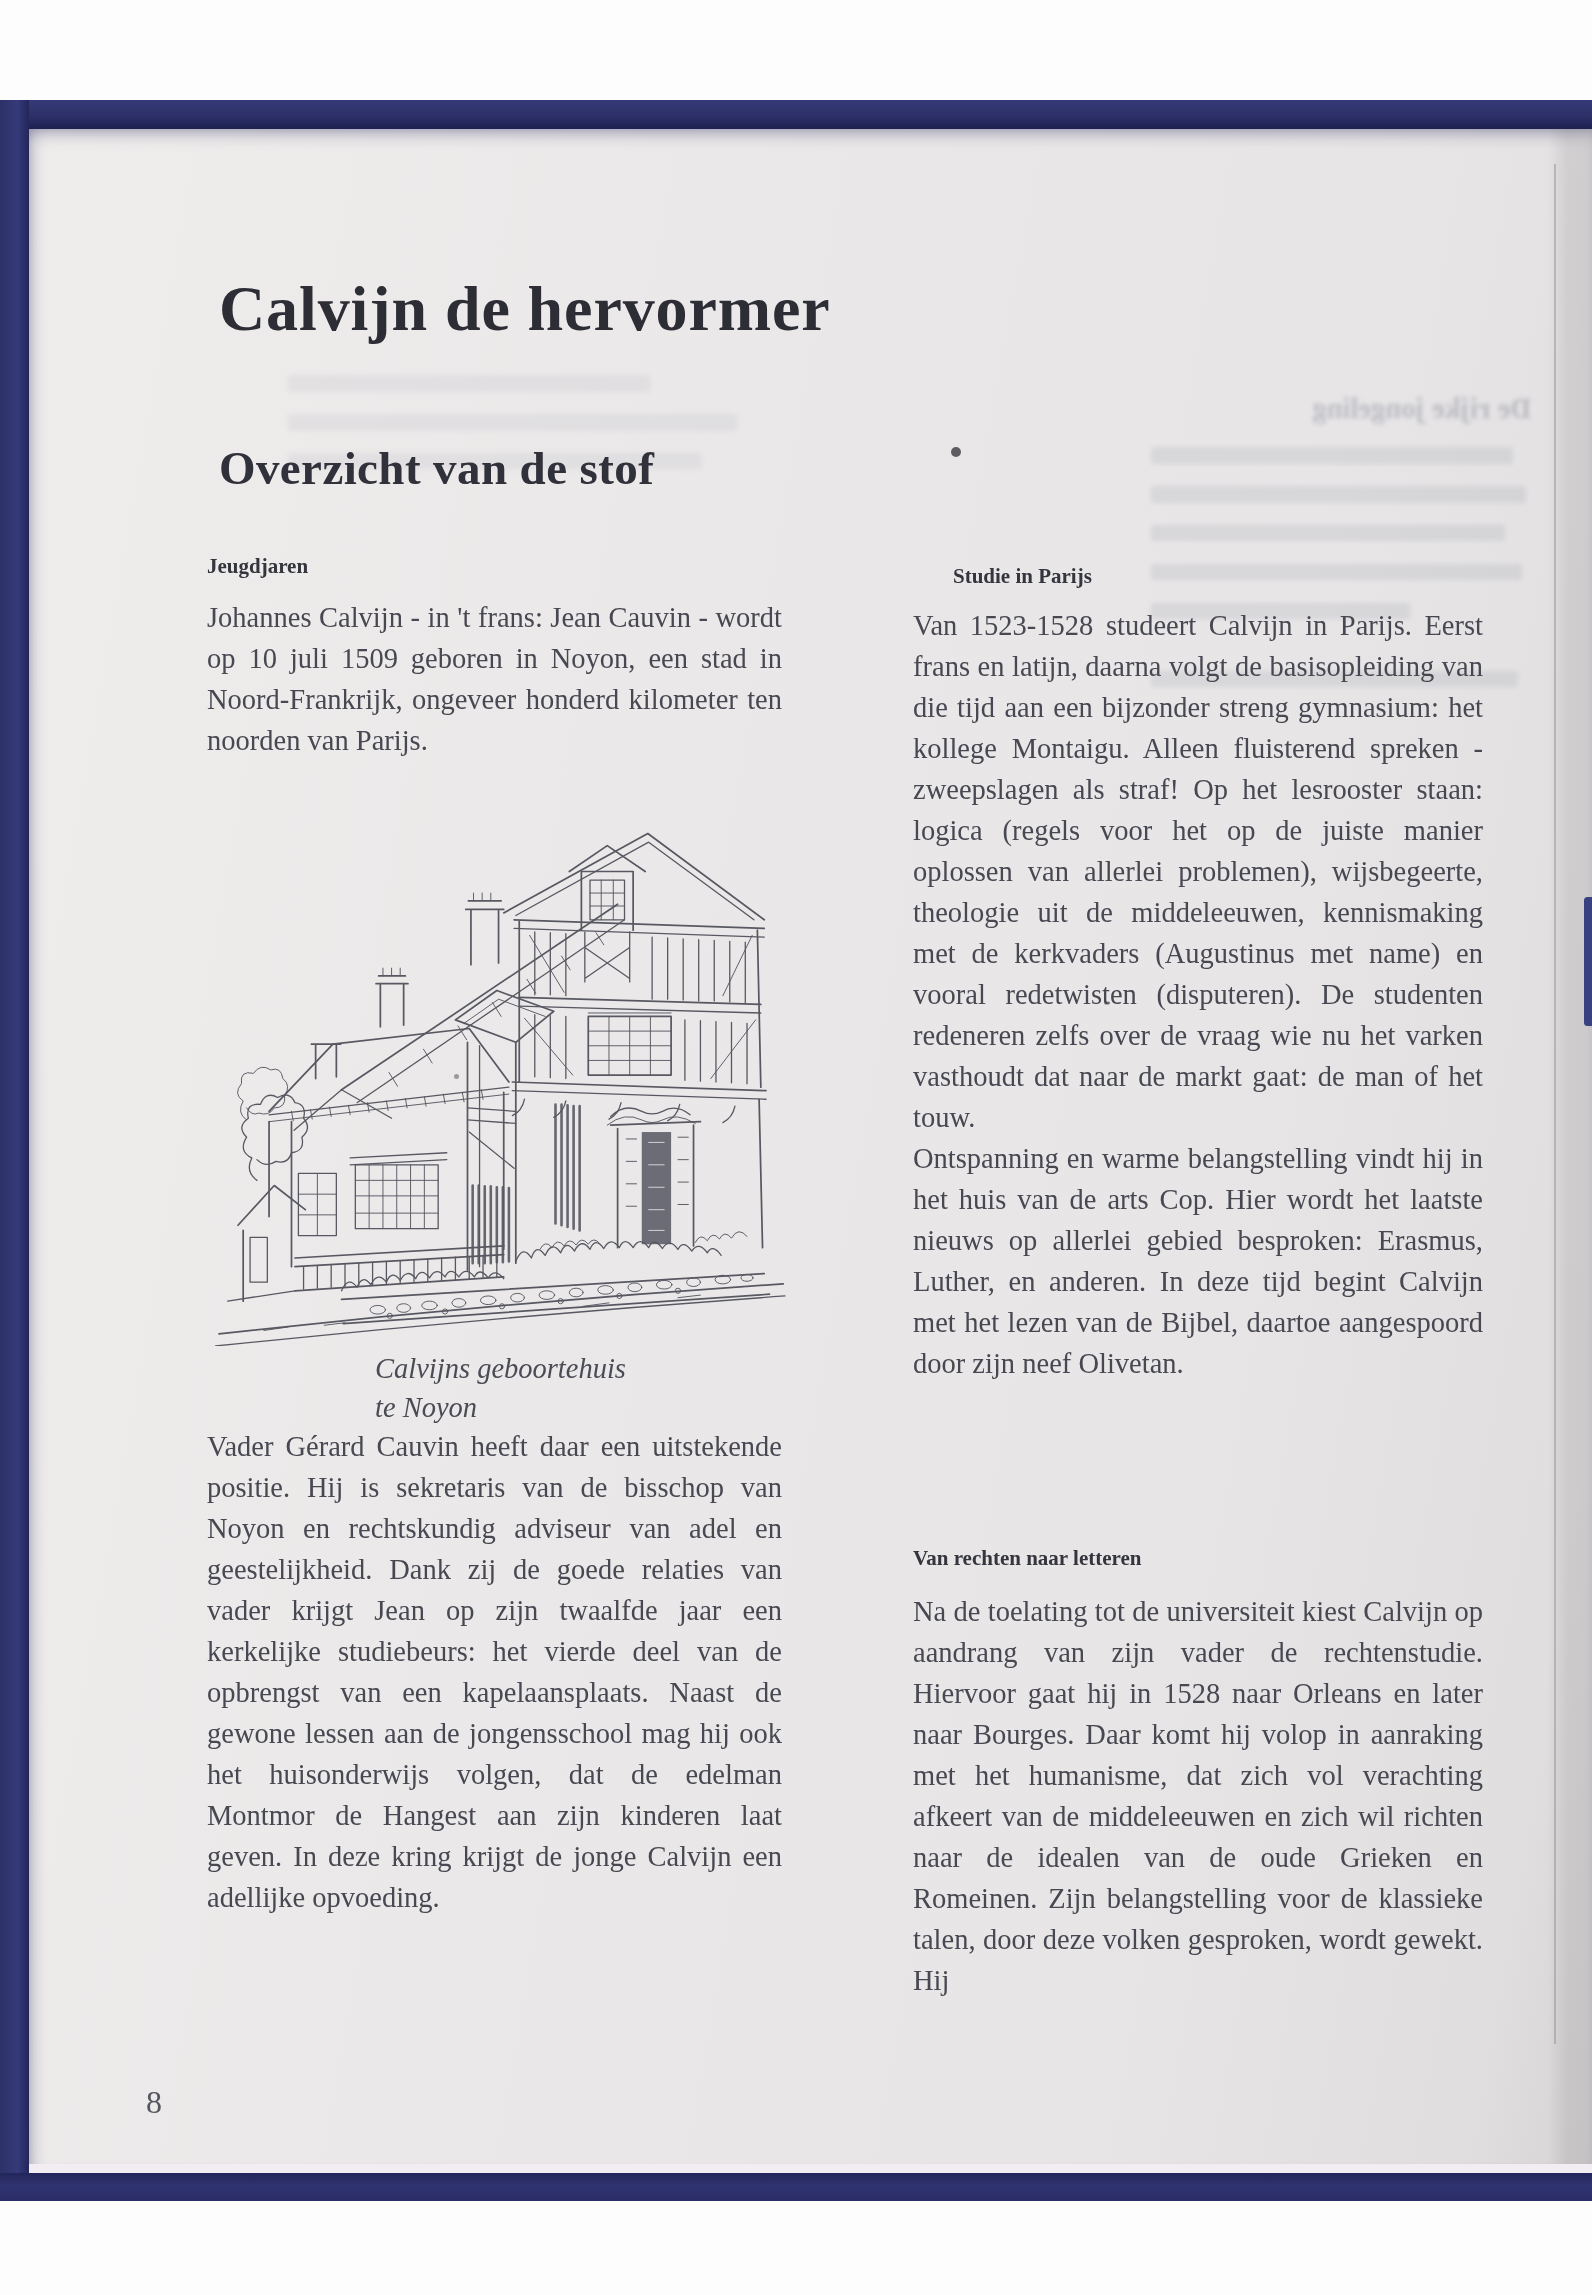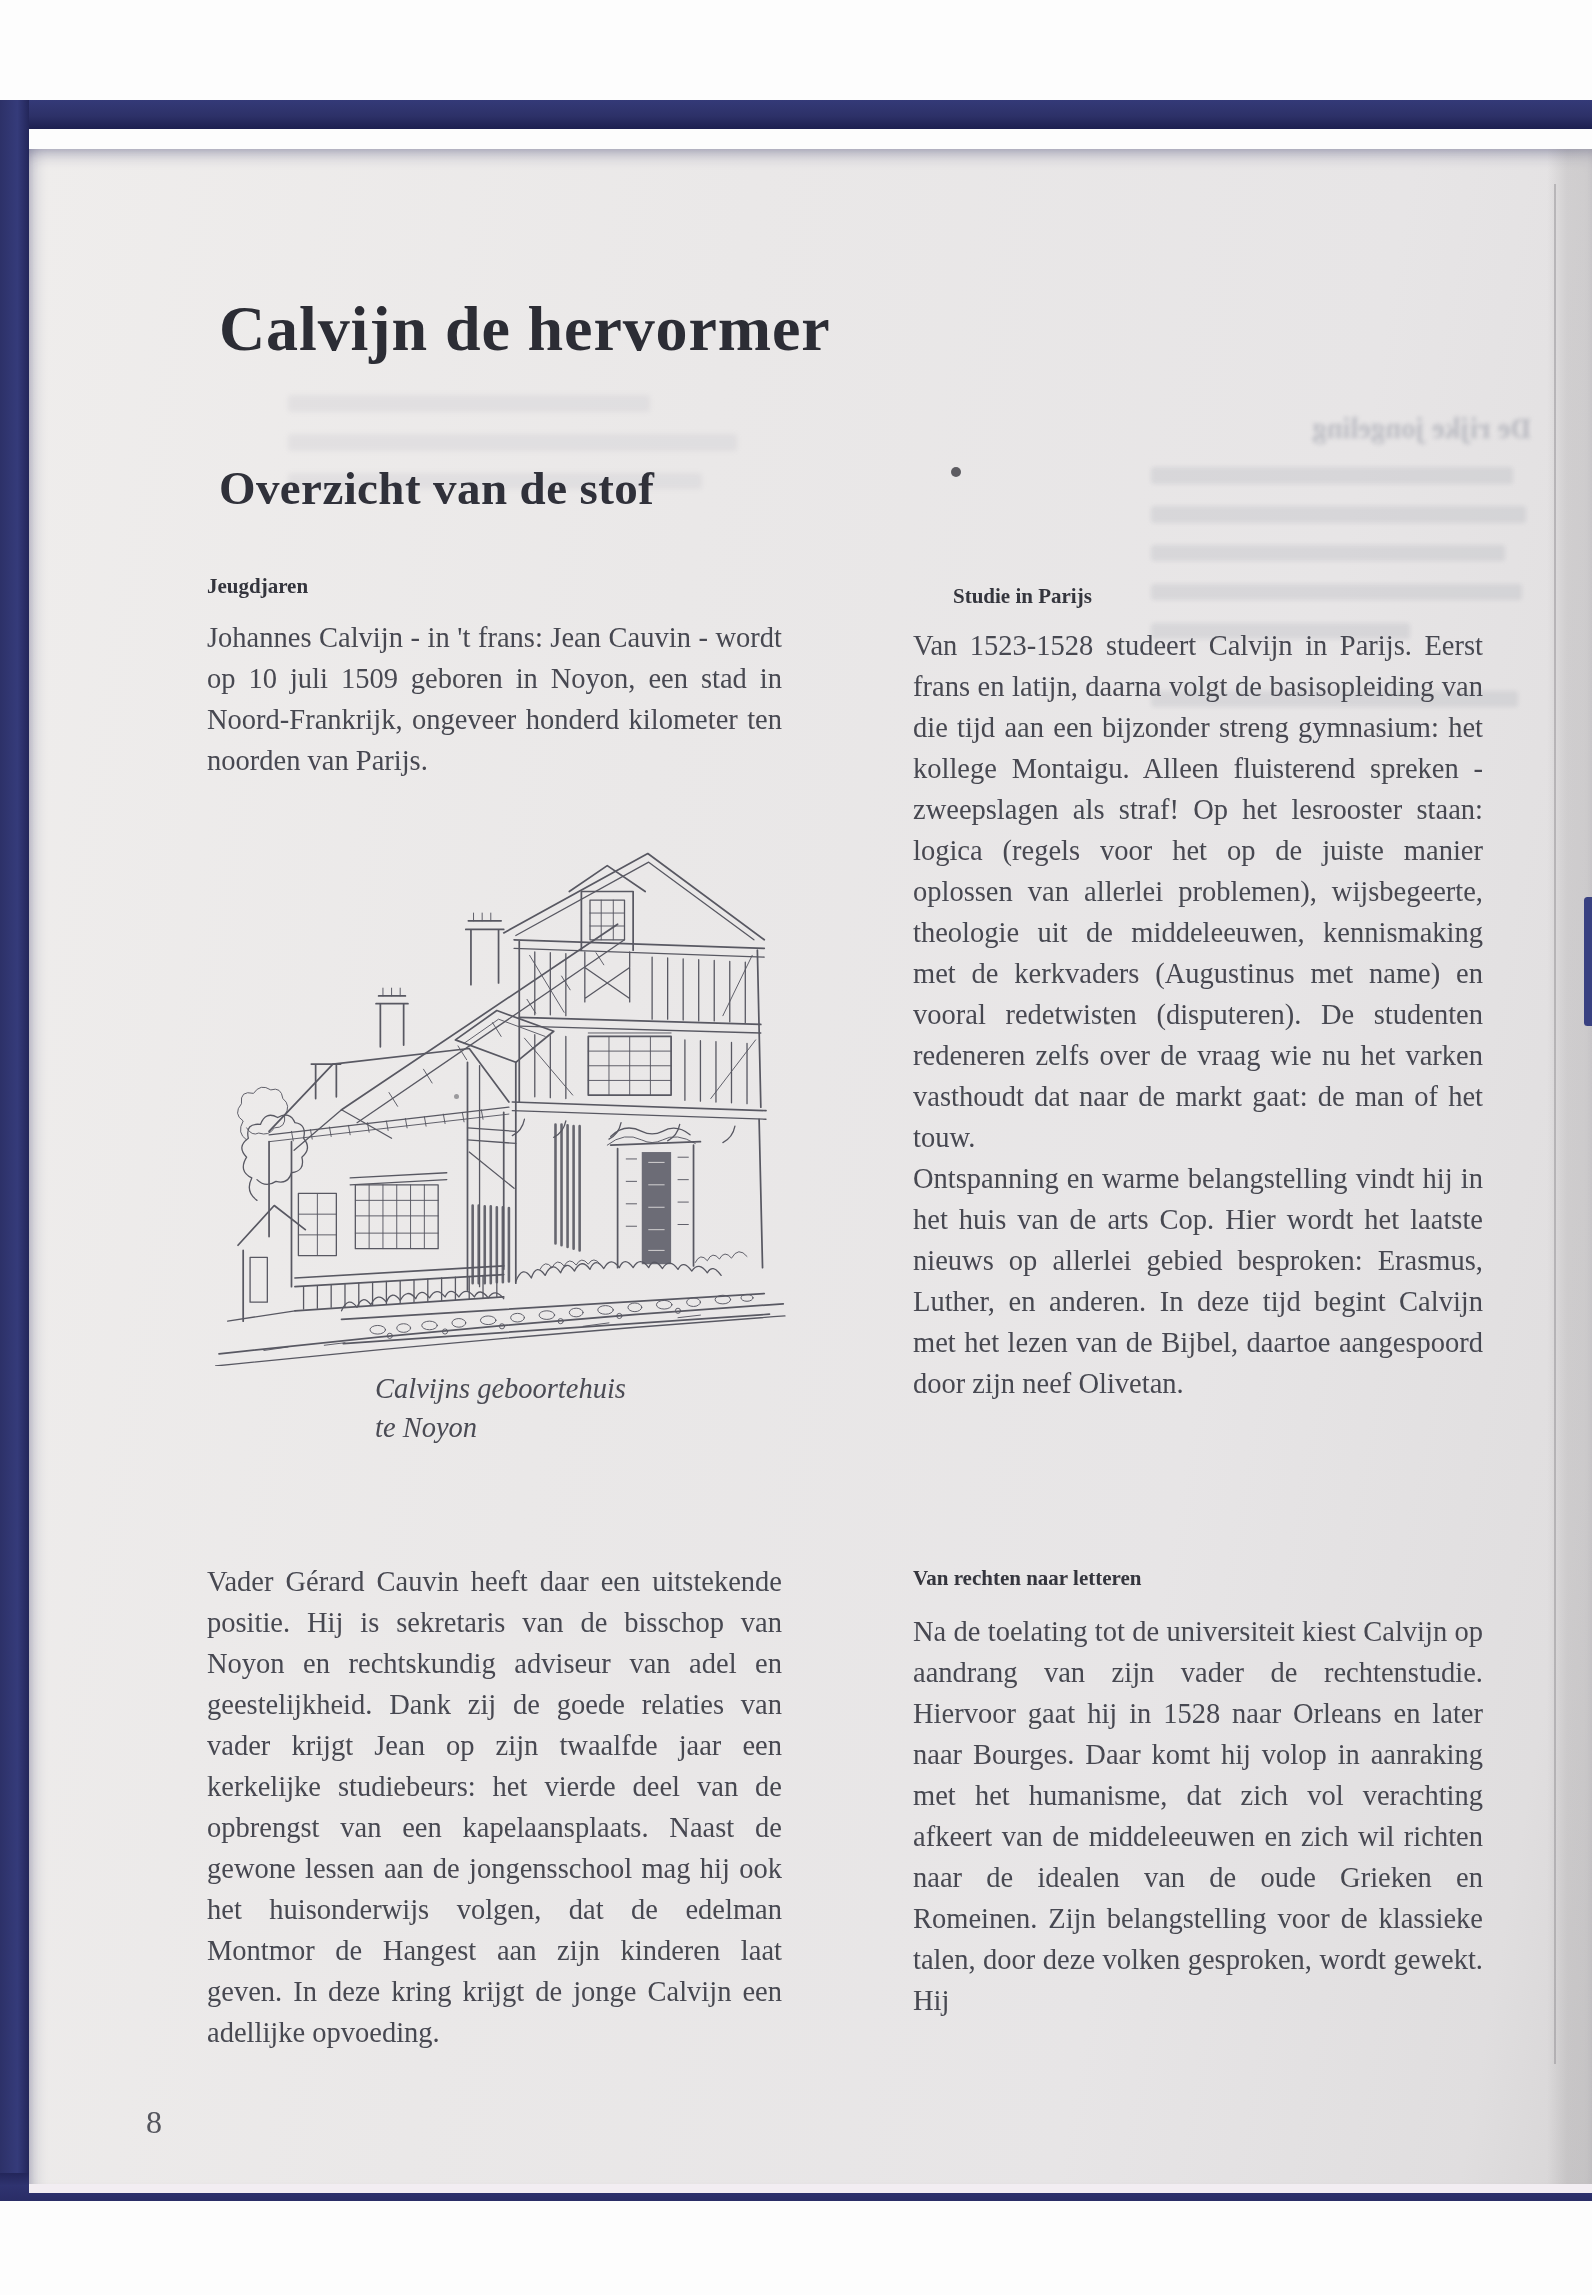--- a/index.html
+++ b/index.html
@@ -12,36 +12,36 @@
      background:linear-gradient(90deg,#2d3168 0%,#353b7a 60%,#23265a 100%);}
   .cover-bottom{position:absolute;left:0;top:2173px;width:100%;height:28px;
      background:linear-gradient(180deg,#23265a 0%,#2f3370 45%,#2a2d66 100%);}
   .cover-sliver-right{position:absolute;right:0;top:897px;width:7.8px;height:129px;
      background:#394181;border-radius:3.5px 0 0 3.5px;}
   
   .page{position:absolute;left:29px;top:129px;width:1563px;height:2044px;
      background:linear-gradient(100deg,#efedec 0%,#eae8e8 38%,#e7e5e6 72%,#e0dedf 93%,#d6d4d5 100%);
      box-shadow:inset 0 14px 17.3px -12px rgba(35,38,90,.45),
                 inset 12px 0 15.5px -10.4px rgba(35,38,90,.35),
-                inset 0 -8.6px 10.4px -7px rgba(150,120,150,.25);margin-top:20px;}
+                inset 0 -8.6px 10.4px -7px rgba(150,120,150,.25);}
   .page-edge-right{position:absolute;right:0;top:0;width:45px;height:100%;
      background:linear-gradient(90deg,rgba(0,0,0,0) 0%,rgba(120,118,120,.18) 45%,rgba(150,148,150,.28) 100%);}
   .page-edge-line{position:absolute;right:36px;top:35px;width:1.7px;height:92%;
      background:rgba(140,138,142,.45);}
   .page-bottom-light{position:absolute;left:0;bottom:0;width:100%;height:8.6px;background:#f2edf2;}
   
   .title{position:absolute;left:190px;top:143px;font-size:64px;font-weight:bold;
      color:#2c2d35;letter-spacing:0.9px;white-space:nowrap;}
   .subtitle{position:absolute;left:190px;top:312px;font-size:47px;font-weight:bold;
      color:#30313a;letter-spacing:0.4px;white-space:nowrap;}
   .col{position:absolute;font-size:28.5px;line-height:41px;color:#474851;text-align:justify;}
   .heading{font-size:21px;font-weight:bold;color:#34353d;white-space:nowrap;}
   .h-left1{position:absolute;left:178px;top:425px;}
   .p-left1{left:178px;top:468px;width:575px;}
-  .p-left2{left:178px;top:1412px;width:575px;}
+  .p-left2{left:178px;top:1297px;width:575px;}
   .illus{position:absolute;left:183px;top:689px;width:580px;height:528px;}
   .caption{position:absolute;left:346px;top:1220px;font-size:28.5px;line-height:39px;
      font-style:italic;color:#4a4b54;}
   .h-right1{position:absolute;left:924px;top:435px;}
   .p-rightA{left:884px;top:476px;width:570px;}
   .p-rightA p{margin:0;}
   .h-right2{position:absolute;left:884px;top:1417px;}
   .p-rightB{left:884px;top:1462px;width:570px;}
   .pagenum{position:absolute;left:117px;top:1955px;font-size:32px;color:#55565e;}
   

